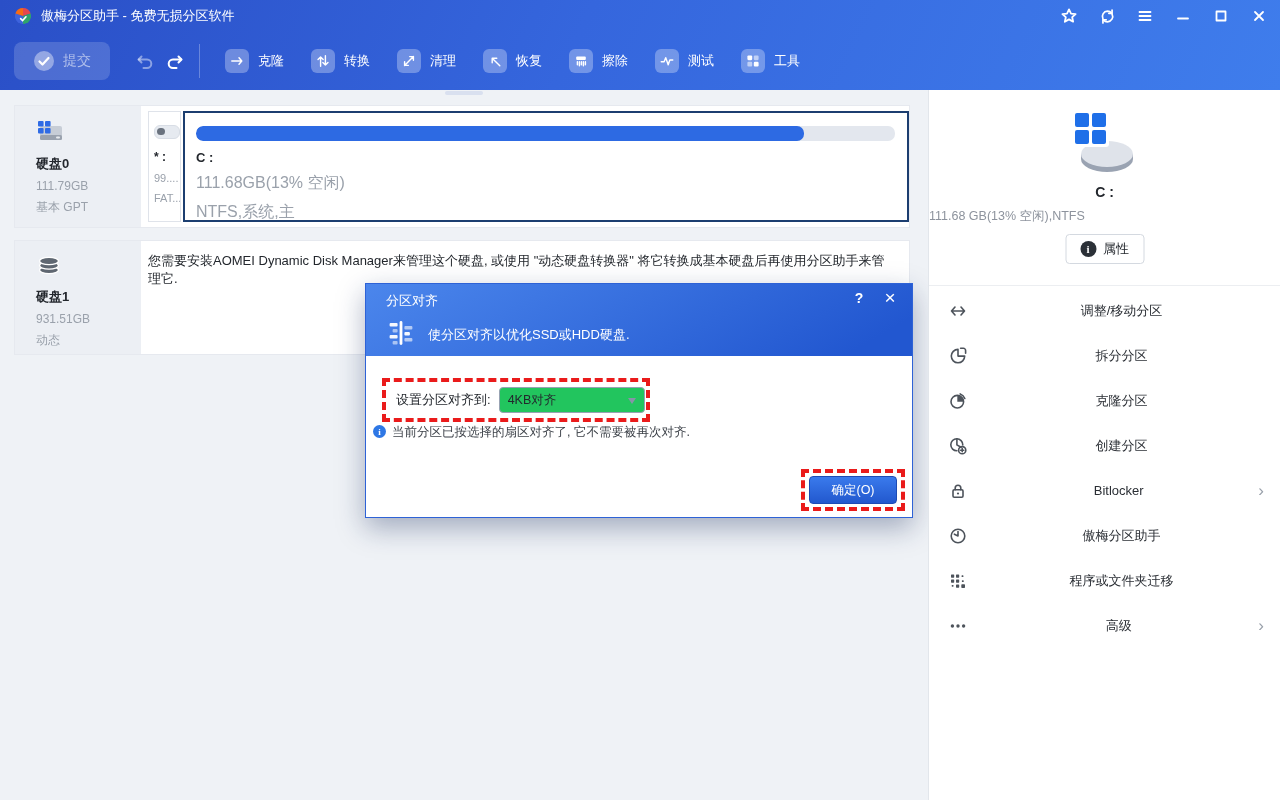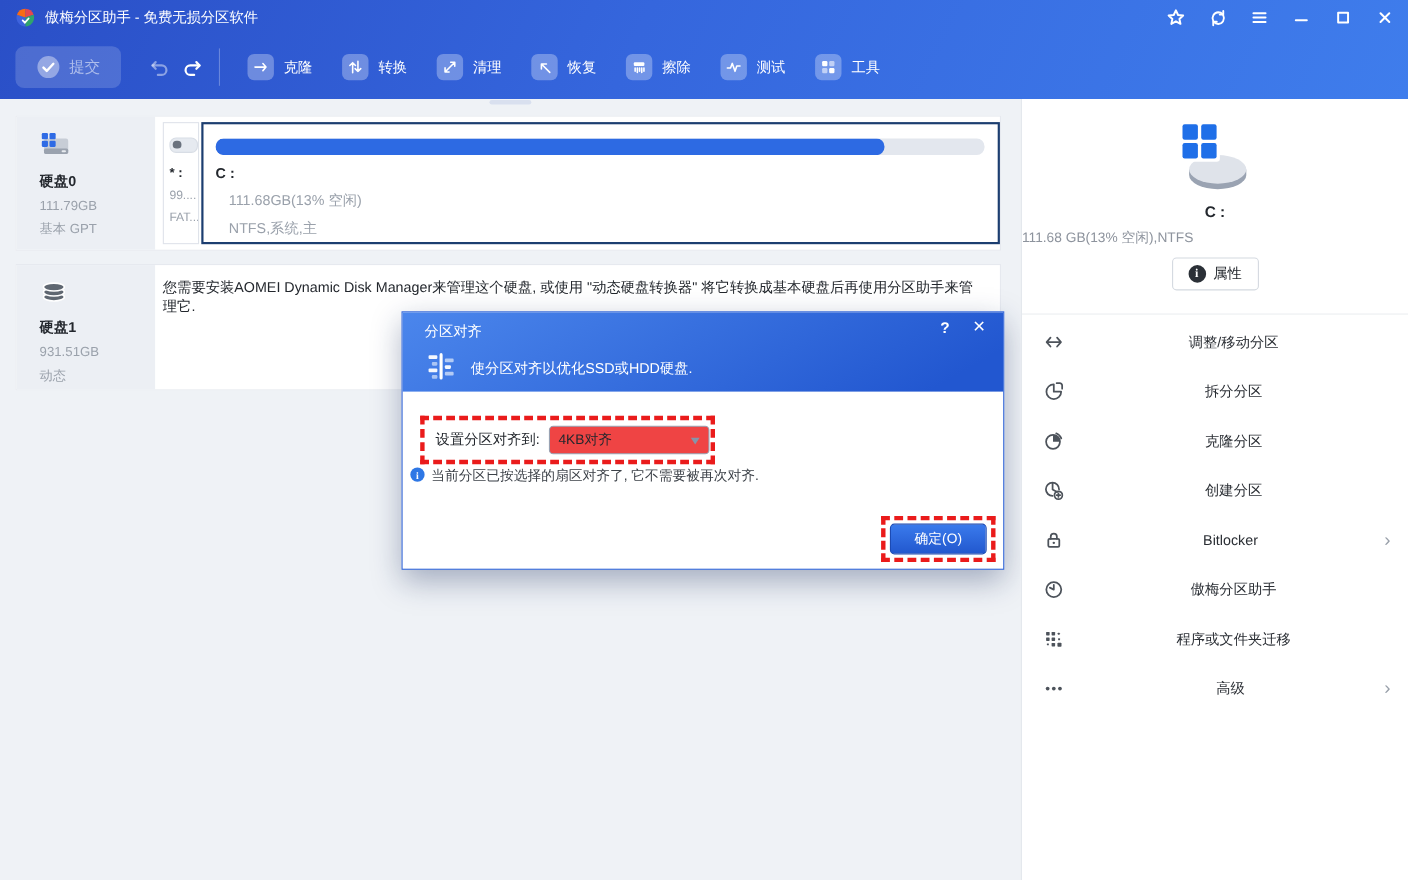--- a/index.html
+++ b/index.html
@@ -42,38 +42,38 @@
   .part-small{flex:none;width:33px;margin:5px 2px 5px 7px;background:#fff;border:1px solid #DFE3EA;
     box-sizing:border-box;padding:13px 0 0 5px;}
   .mini-bar{width:24px;height:12px;border-radius:6px;background:#E6EAF0;border:1px solid #D8DDE5;position:relative;}
   .mini-bar i{position:absolute;left:2px;top:1.5px;width:8px;height:7px;border-radius:4px;background:#6A727E;}
   .p-label{font-size:12px;font-weight:bold;color:#23272D;margin-top:11px;}
   .p-sub{font-size:11px;color:#9AA1AB;margin-top:8px;white-space:nowrap;overflow:hidden;}
   .part-c{flex:1;margin:5px 0;border:2px solid #1C3E70;box-sizing:border-box;background:#fff;padding:13px 12px 0 11px;}
   .c-bar{height:15px;border-radius:7px;background:#E3E7EE;overflow:hidden;}
   .c-bar i{display:block;height:100%;border-radius:7px;background:#2D6AE3;}
   .c-label{font-size:13px;font-weight:bold;color:#23272D;margin-top:9px;}
-  .c-sub{font-size:13px;color:#9AA1AB;margin-top:8px;margin-left:12px;}
+  .c-sub{font-size:16px;color:#9AA1AB;margin-top:8px;}
   .disk-msg{flex:1;padding:11px 14px 0 7px;font-size:13px;color:#23272D;}
 
   
   .dialog{position:absolute;left:365px;top:193px;width:548px;height:235px;background:#fff;
     border:1px solid #2E62D6;box-sizing:border-box;box-shadow:0 10px 26px rgba(20,40,90,.35);}
   .dlg-head{position:absolute;left:0;top:0;width:100%;height:72px;
     background:linear-gradient(150deg,#4b86ec 0%,#2257d0 90%);}
   .dlg-title{position:absolute;left:20px;top:8px;color:#fff;font-size:13px;}
   .dlg-help{position:absolute;right:44px;top:6px;color:#fff;font-size:14px;font-weight:bold;width:18px;text-align:center;}
   .dlg-close{position:absolute;right:12px;top:3px;color:#fff;font-size:19px;width:20px;text-align:center;}
   .dlg-icon{position:absolute;left:20px;top:34px;}
   .dlg-sub{position:absolute;left:62px;top:42px;color:#fff;font-size:13px;}
   .dlg-body{position:absolute;left:0;top:72px;width:100%;height:163px;}
   .ann-box{position:absolute;left:16px;top:22px;width:268px;height:44px;border:4px dashed #EA1B1B;
     box-sizing:border-box;display:flex;align-items:center;padding-left:10px;}
   .fld-label{font-size:13px;color:#23272D;}
-  .dropdown{margin-left:8px;width:146px;height:26px;border:1px solid #98A2B3;border-radius:4px;background:#ef4444;
+  .dropdown{margin-left:8px;width:146px;height:26px;border:1px solid #98A2B3;border-radius:4px;background:#22c55e;
     box-sizing:border-box;display:flex;align-items:center;padding:0 8px;position:relative;}
   .dropdown span{font-size:12.5px;color:#23272D;}
   .dd-arrow{position:absolute;right:8px;top:10px;width:0;height:0;
     border-left:4.5px solid transparent;border-right:4.5px solid transparent;border-top:6px solid #8794A8;}
   .info-row{position:absolute;left:7px;top:68px;display:flex;align-items:flex-start;gap:6px;}
   .info-ico{width:13px;height:13px;border-radius:50%;background:#2E77E5;color:#fff;font-size:9px;font-weight:bold;
     display:flex;align-items:center;justify-content:center;flex:none;margin-top:1px;font-family:"Liberation Serif",serif;}
   .info-txt{font-size:12.5px;color:#3C4148;}
   .ok-ann{position:absolute;right:7px;bottom:8px;border:4px dashed #EA1B1B;padding:3px 4px;}
   .ok-btn{min-width:66px;height:26px;border:1px solid #1C4BB4;border-radius:4px;color:#fff;font-size:12.5px;

